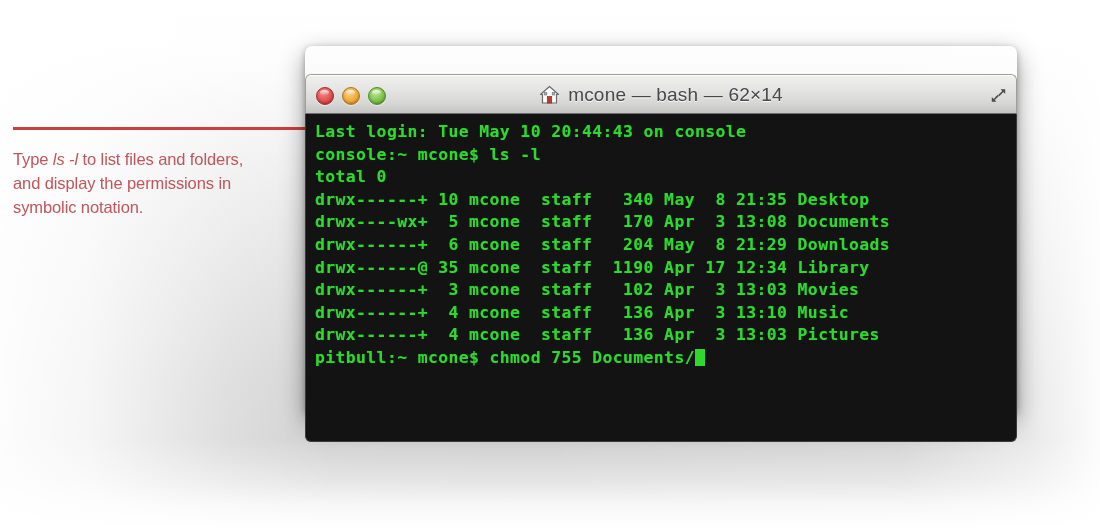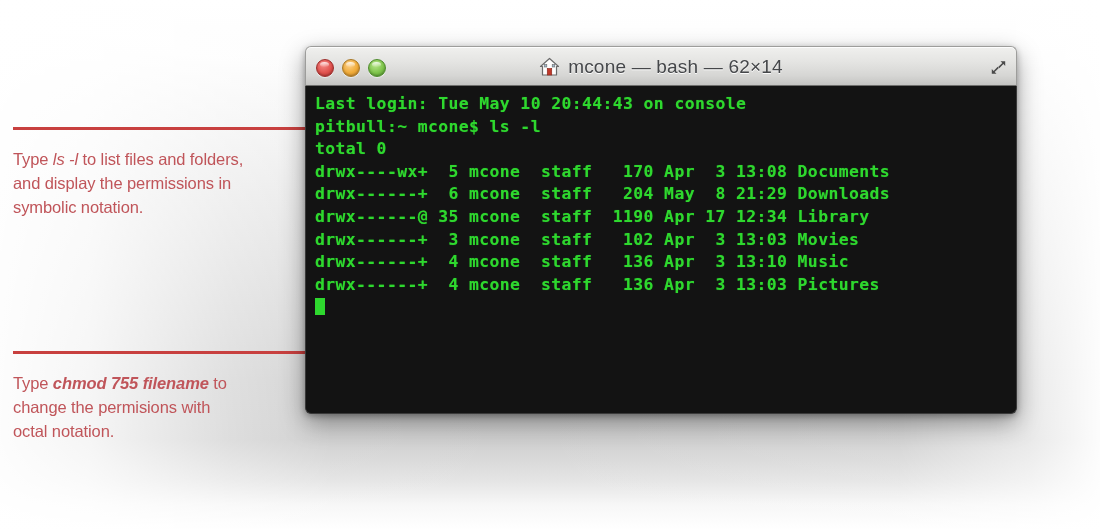--- a/index.html
+++ b/index.html
@@ -102,20 +102,21 @@
     border-radius: 6px 6px 0 0;
     background: linear-gradient(to bottom,
       #f0f0ee 0%,
       #e4e4e2 40%,
       #d6d6d4 75%,
       #c4c4c2 100%);
     border: 1px solid #9d9d9b;
     border-bottom: 1px solid #6e6e6c;
     box-sizing: border-box;
     box-shadow: inset 0 1px 0 rgba(255,255,255,0.85);
+    margin-top: 28px;
   }
 
   #traffic-lights {
     position: absolute;
     left: 10px;
     top: 12px;
     display: flex;
     gap: 8px;
   }
   .light {
@@ -203,26 +204,20 @@
 
 <div id="page">
 
   <div class="annotation" id="annotation-1">
     <div class="rule"></div>
     <div class="ann-text">
       <span>Type </span><i>ls -l</i><span> to list files and folders, and display the permissions in symbolic notation.</span>
     </div>
   </div>
 
-  <div class="annotation" id="annotation-2">
-    <div class="rule"></div>
-    <div class="ann-text">
-      <span>Type </span><b>chmod 755 filename</b><span> to change the permisions with octal notation.</span>
-    </div>
-  </div>
 
   <div id="terminal-window">
 
     <div id="titlebar">
 
       <div id="traffic-lights">
         <div class="light" id="light-close"></div>
         <div class="light" id="light-min"></div>
         <div class="light" id="light-max"></div>
       </div>
@@ -242,25 +237,26 @@
       <div id="fullscreen-button">
         <svg width="17" height="17" viewBox="0 0 17 17">
           <path d="M10.5 2.2 L15.2 2.2 L15.2 6.9 L13.4 5.1 L9.3 9.2 L8.2 8.1 L12.3 4.0 Z" fill="#4a4a4a"></path>
           <path d="M6.5 14.8 L1.8 14.8 L1.8 10.1 L3.6 11.9 L7.7 7.8 L8.8 8.9 L4.7 13.0 Z" fill="#4a4a4a"></path>
         </svg>
       </div>
     </div>
 
     <div id="terminal-body">
       <div class="term-line">Last login: Tue May 10 20:44:43 on console</div>
-      <div class="term-line">pitbull:~ mcone$ ls -l</div>
+      <div class="term-line">console:~ mcone$ ls -l</div>
       <div class="term-line">total 0</div>
+      <div class="term-line">drwx------+ 10 mcone  staff   340 May  8 21:35 Desktop</div>
       <div class="term-line">drwx----wx+  5 mcone  staff   170 Apr  3 13:08 Documents</div>
       <div class="term-line">drwx------+  6 mcone  staff   204 May  8 21:29 Downloads</div>
       <div class="term-line">drwx------@ 35 mcone  staff  1190 Apr 17 12:34 Library</div>
       <div class="term-line">drwx------+  3 mcone  staff   102 Apr  3 13:03 Movies</div>
       <div class="term-line">drwx------+  4 mcone  staff   136 Apr  3 13:10 Music</div>
       <div class="term-line">drwx------+  4 mcone  staff   136 Apr  3 13:03 Pictures</div>
-      <div class="term-line"><span id="cursor-block"></span></div>
+      <div class="term-line"><span>pitbull:~ mcone$ chmod 755 Documents/</span><span id="cursor-block"></span></div>
     </div>
 
   </div>
 </div>
 
 </body></html>

